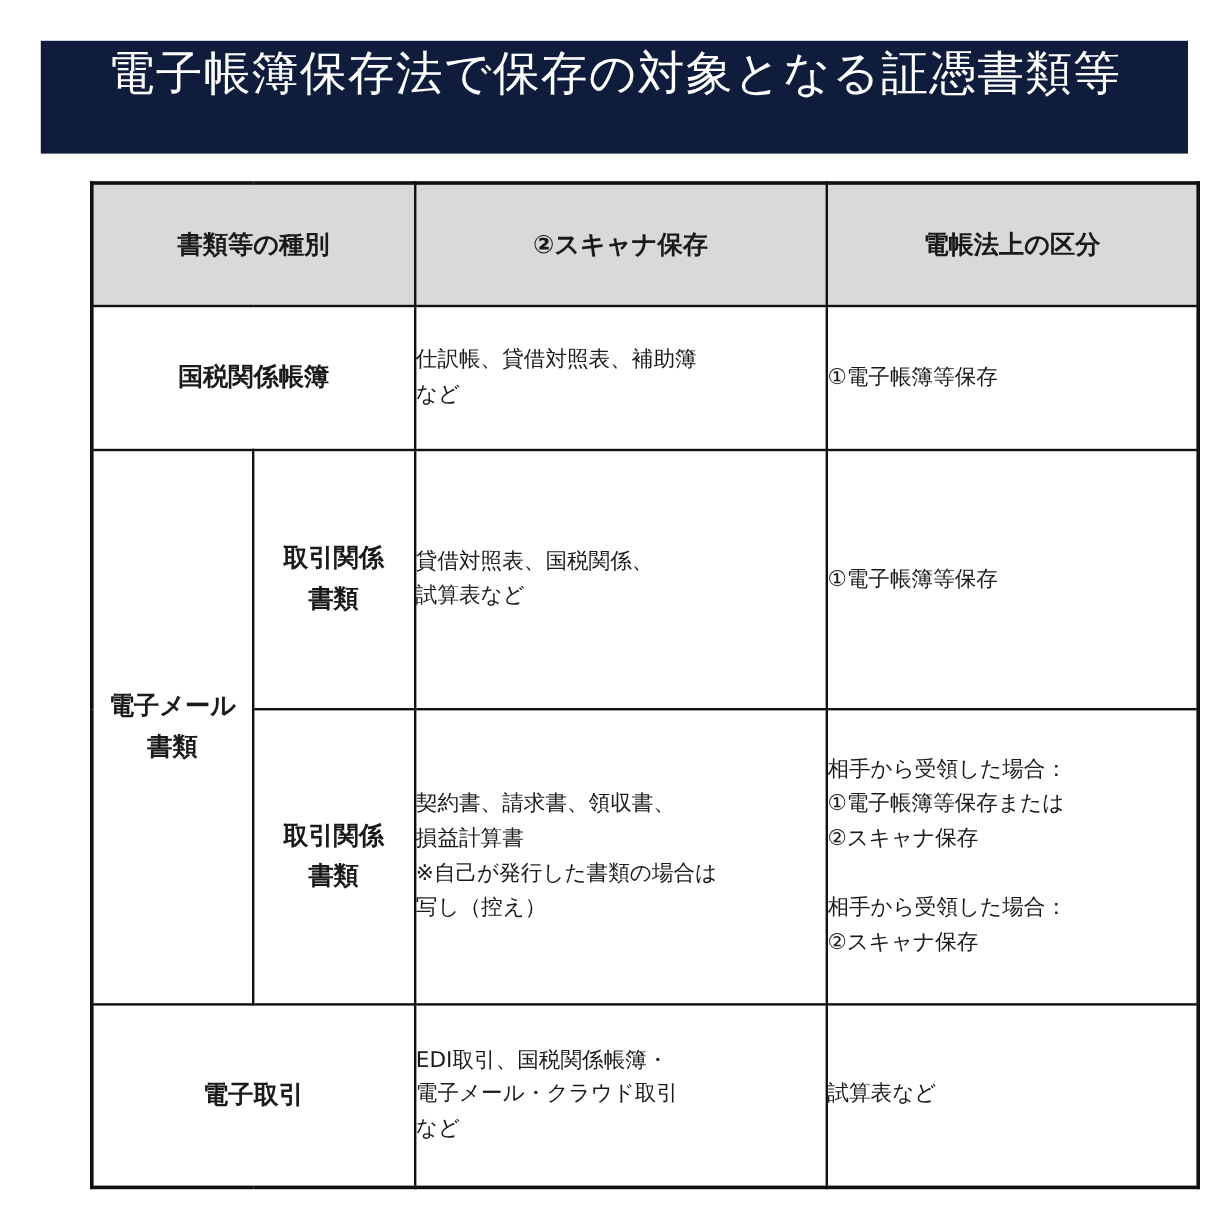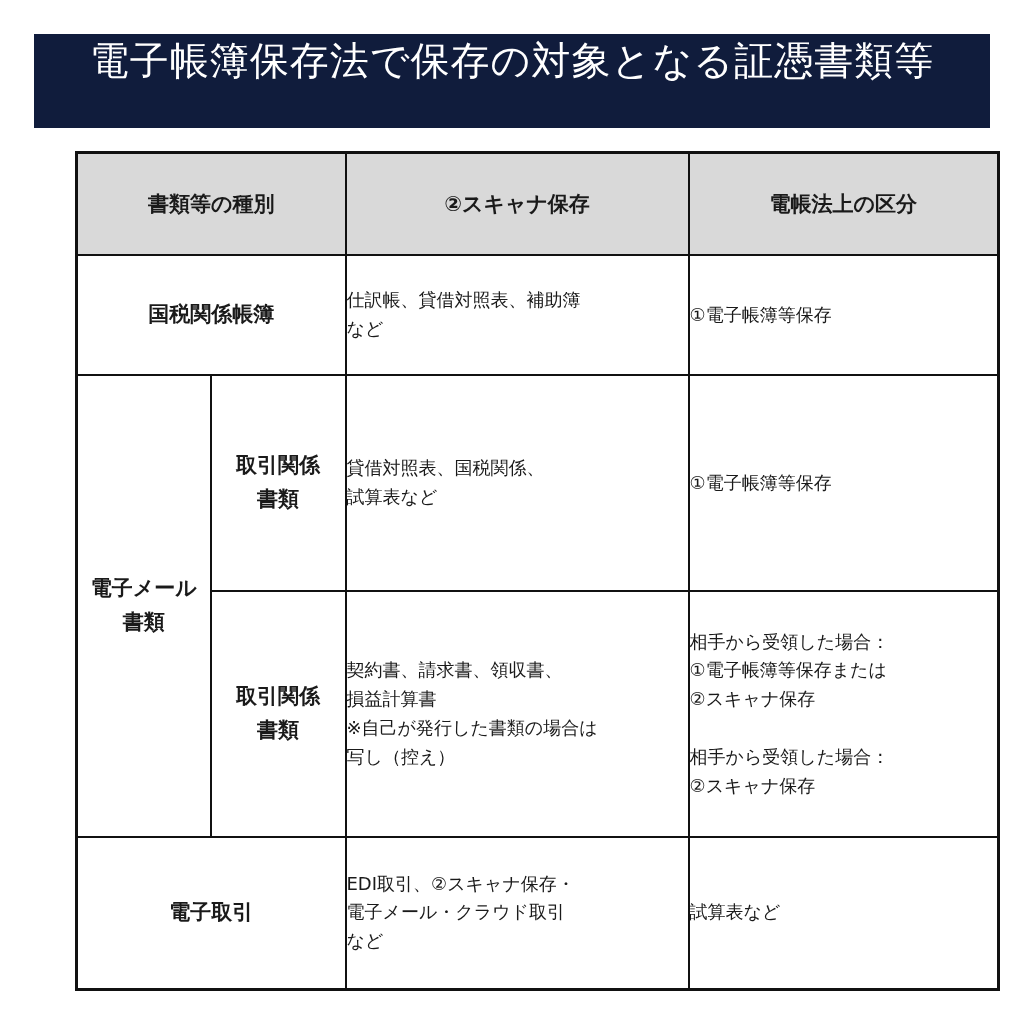--- a/index.html
+++ b/index.html
@@ -145,21 +145,21 @@
         <span class="line">②スキャナ保存</span>
         <span class="spacer"></span>
         <span class="line">相手から受領した場合：</span>
         <span class="line">②スキャナ保存</span>
       </td>
     </tr>
 
     <tr class="row-h4">
       <td class="type-cell" colspan="2">電子取引</td>
       <td class="name-cell">
-        <span class="line">EDI取引、②スキャナ保存・</span>
+        <span class="line">EDI取引、国税関係帳簿・</span>
         <span class="line">電子メール・クラウド取引</span>
         <span class="line">など</span>
       </td>
       <td class="class-cell">
         <span class="line">試算表など</span>
       </td>
     </tr>
   </tbody>
 </table>
 

